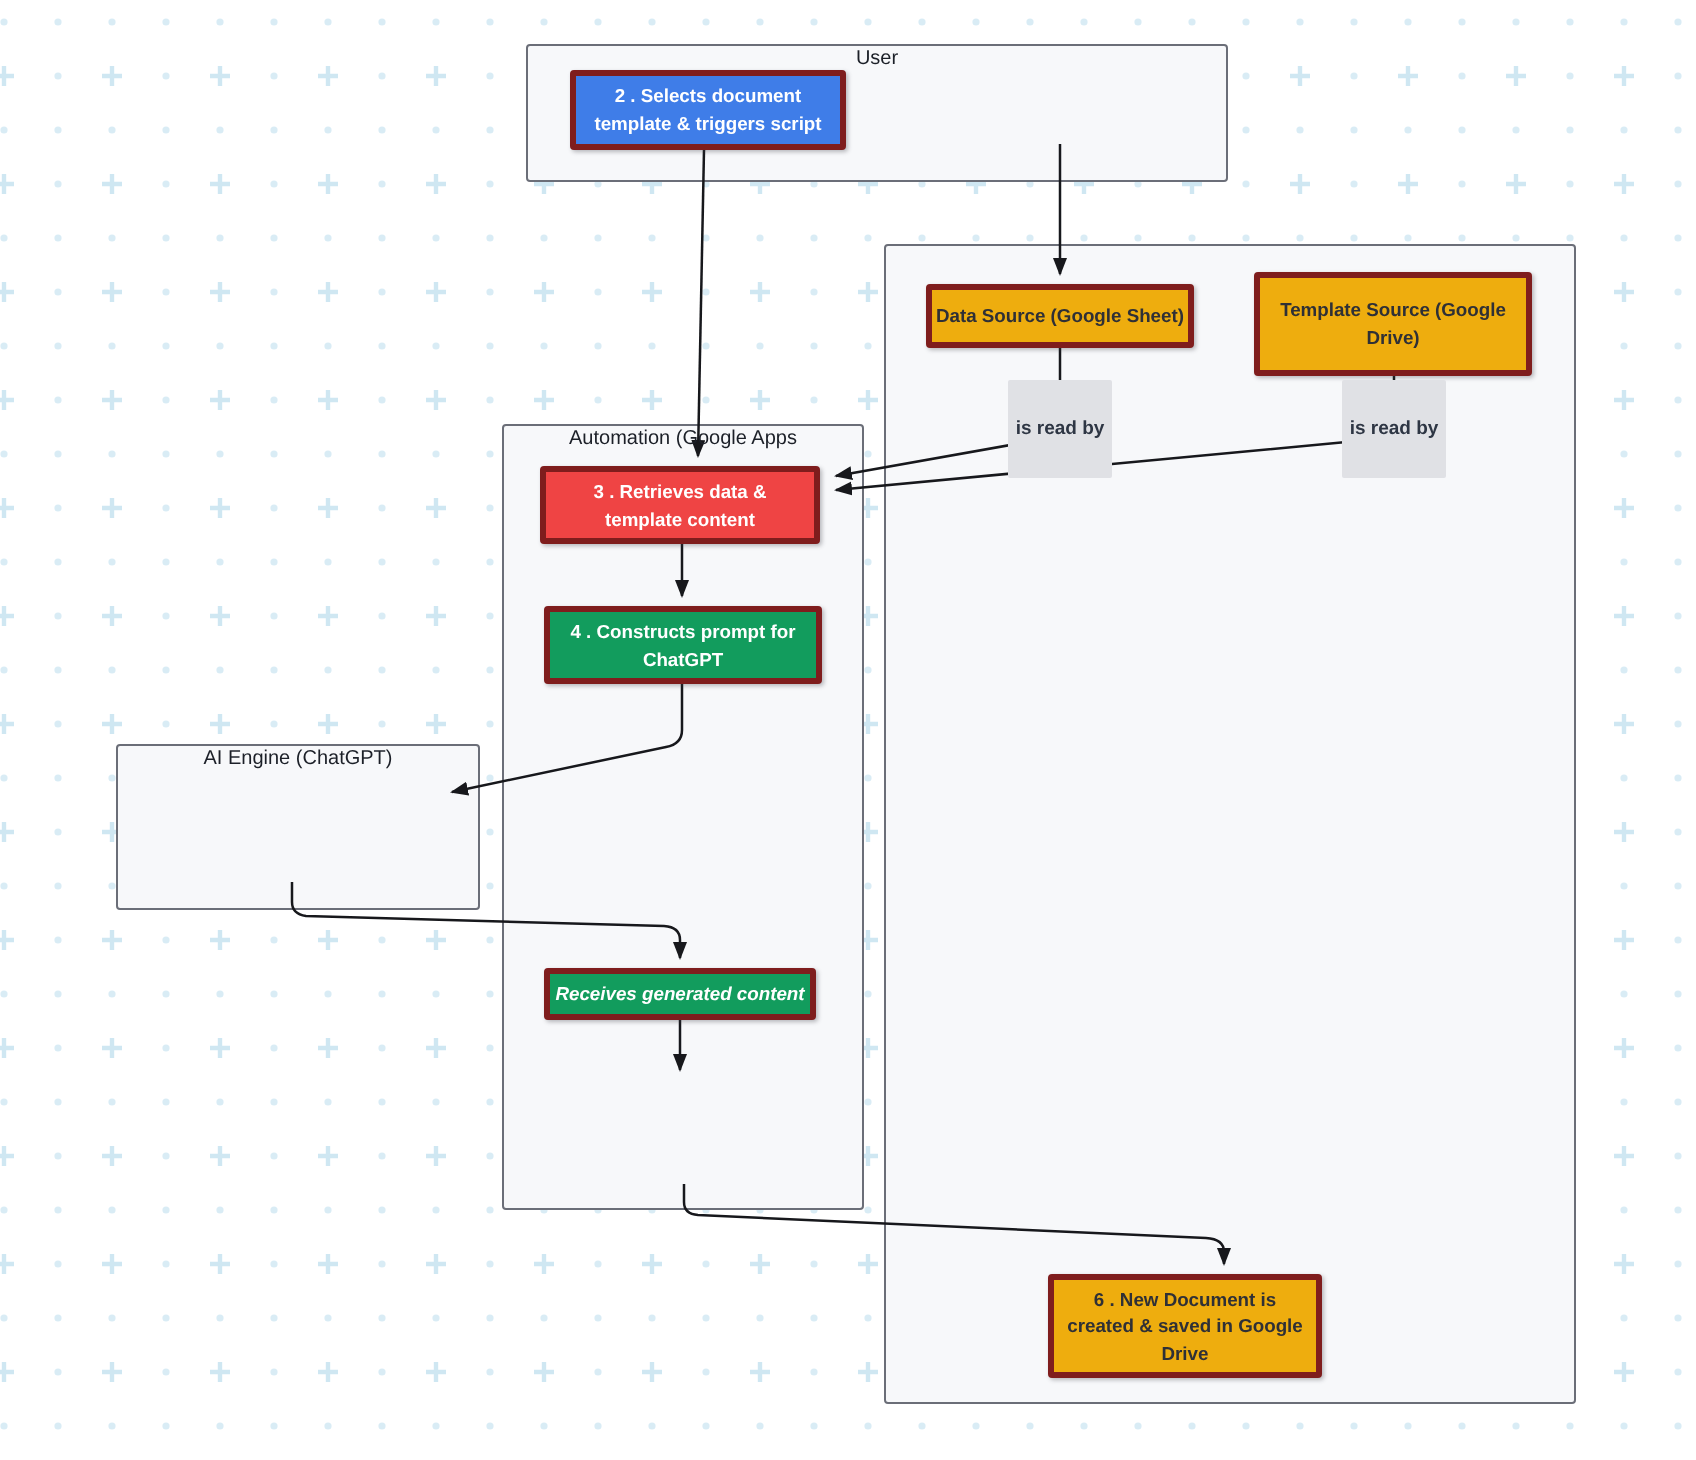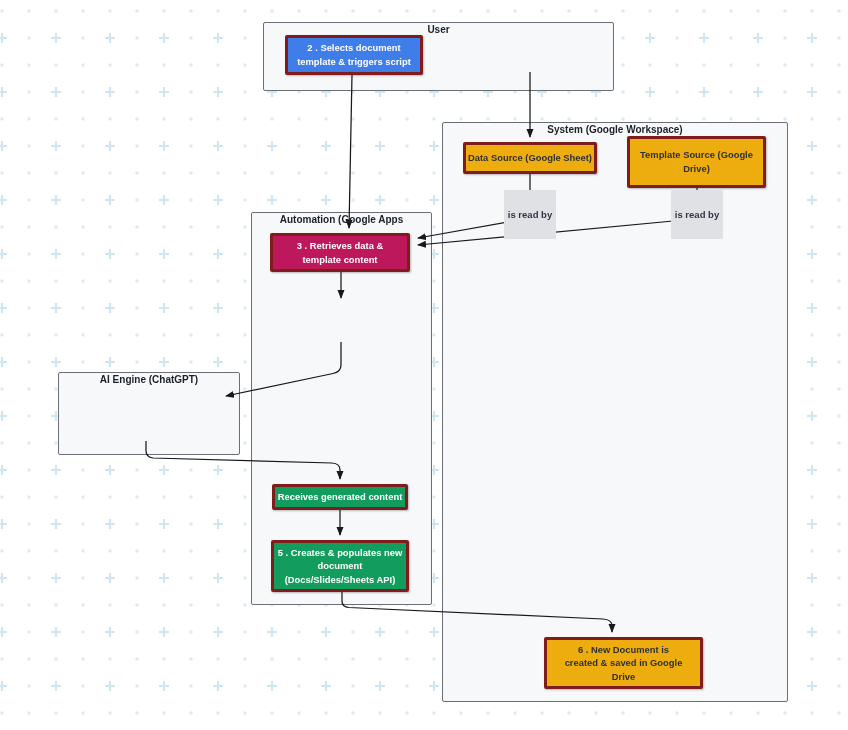--- a/index.html
+++ b/index.html
@@ -8,21 +8,21 @@
     font-family:"Liberation Sans", sans-serif;background:#ffffff;
   }
   .bg-svg,.edge-svg{position:absolute;left:0;top:0;pointer-events:none;}
   .bg-svg{z-index:0;}
   .edge-svg{z-index:3;}
   .container{
     position:absolute;background:#f7f8fa;border:1px solid #6b6e78;
     border-radius:2px;box-sizing:border-box;z-index:1;
   }
   .container-title{
-    position:absolute;z-index:5;text-align:center;font-size:10px;font-weight:700;
+    position:absolute;z-index:5;text-align:center;font-size:10px;font-weight:400;
     color:#1c2028;white-space:nowrap;overflow:hidden;pointer-events:none;
   }
   .node{
     position:absolute;z-index:4;display:flex;align-items:center;justify-content:center;
     border:3px solid #7f1d1d;border-radius:2px;box-sizing:border-box;
     box-shadow:1px 1px 2px rgba(60,60,70,.35);
     font-size:9.4px;font-weight:700;color:#ffffff;text-align:center;
     line-height:1.45;padding:2px 1px;
   }
   .node .node-label{white-space:pre-line;}
@@ -42,21 +42,21 @@
   #t-ai{left:58px;top:374px;width:182px;}
   #n-step2{left:285px;top:35px;width:138px;height:40px;}
   #n-step1{left:467px;top:43px;width:126px;height:29px;}
   #n-data-source{left:463px;top:142px;width:134px;height:32px;}
   #n-template-source{left:627px;top:136px;width:139px;height:52px;}
   #n-step3{left:270px;top:233px;width:140px;height:39px;}
   #n-step4{left:272px;top:303px;width:139px;height:39px;}
   #n-process{left:78px;top:388px;width:140px;height:53px;}
   #n-receives{left:272px;top:484px;width:136px;height:26px;}
   #n-step5{left:271px;top:540px;width:138px;height:52px;}
-  #n-step6{left:544px;top:637px;width:159px;height:52px;}
+  #n-step6{left:524px;top:637px;width:137px;height:52px;}
   #el-read1{left:504px;top:190px;width:46px;}
   #el-read2{left:671px;top:190px;width:46px;}
   .edge-svg path.edge{fill:none;stroke:#17181c;stroke-width:1.25;stroke-linejoin:round;}
 </style>
 </head>
 <body>
 
 <div class="canvas">
 
   <svg class="bg-svg" width="848" height="730">
@@ -87,46 +87,44 @@
     <path class="edge" d="M530,169 V211 Q530,218 522,219.5 L418,238" marker-end="url(#arrow)"></path>
     <path class="edge" d="M697,176 V211 Q697,218 689,219.5 L418,245" marker-end="url(#arrow)"></path>
     <path class="edge" d="M341,272 V298" marker-end="url(#arrow)"></path>
     <path class="edge" d="M341,342 V365 Q341,372 333,373.5 L226,396" marker-end="url(#arrow)"></path>
     <path class="edge" d="M146,441 V451 Q146,457 153,458 L332,463 Q340,463.5 340,470 V479" marker-end="url(#arrow)"></path>
     <path class="edge" d="M340,510 V535" marker-end="url(#arrow)"></path>
     <path class="edge" d="M342,592 V601 Q342,607 349,607.5 L603,619 Q612,619.5 612,626 V632" marker-end="url(#arrow)"></path>
   </svg>
 
   <div class="container-title" id="t-user">User</div>
-  <div class="container-title" id="t-system">System (Google Workspace)</div>
   <div class="container-title" id="t-automation">Automation (Google Apps</div>
   <div class="container-title" id="t-ai">AI Engine (ChatGPT)</div>
 
   <div class="node" id="n-step2" style="background-color: rgb(63, 125, 232);">
     <span class="node-label">2 . Selects document
 template &amp; triggers script</span>
   </div>
   <div class="node dark-text" id="n-data-source" style="background-color: rgb(238, 173, 14);">
     <span class="node-label">Data Source (Google Sheet)</span>
   </div>
   <div class="node dark-text" id="n-template-source" style="background-color: rgb(238, 173, 14);">
     <span class="node-label">Template Source (Google
 Drive)</span>
   </div>
-  <div class="node" id="n-step3" style="background-color: #be185d;">
+  <div class="node" id="n-step3" style="background-color: #ef4444;">
     <span class="node-label">3 . Retrieves data &amp;
 template content</span>
   </div>
-  <div class="node" id="n-receives" style="background-color: rgb(18, 156, 93);">
+  <div class="node" id="n-step4" style="background-color: rgb(18, 156, 93);">
+    <span class="node-label">4 . Constructs prompt for
+ChatGPT</span>
+  </div>
+  <div class="node" id="n-receives" style="background-color: rgb(18, 156, 93); font-style: italic;">
     <span class="node-label">Receives generated content</span>
-  </div>
-  <div class="node" id="n-step5" style="background-color: rgb(18, 156, 93);">
-    <span class="node-label">5 . Creates &amp; populates new
-document
-(Docs/Slides/Sheets API)</span>
   </div>
   <div class="node dark-text" id="n-step6" style="background-color: rgb(238, 173, 14);">
     <span class="node-label">6 . New Document is
 created &amp; saved in Google
 Drive</span>
   </div>
 
   <div class="edge-label" id="el-read1">is read by</div>
   <div class="edge-label" id="el-read2">is read by</div>
 

